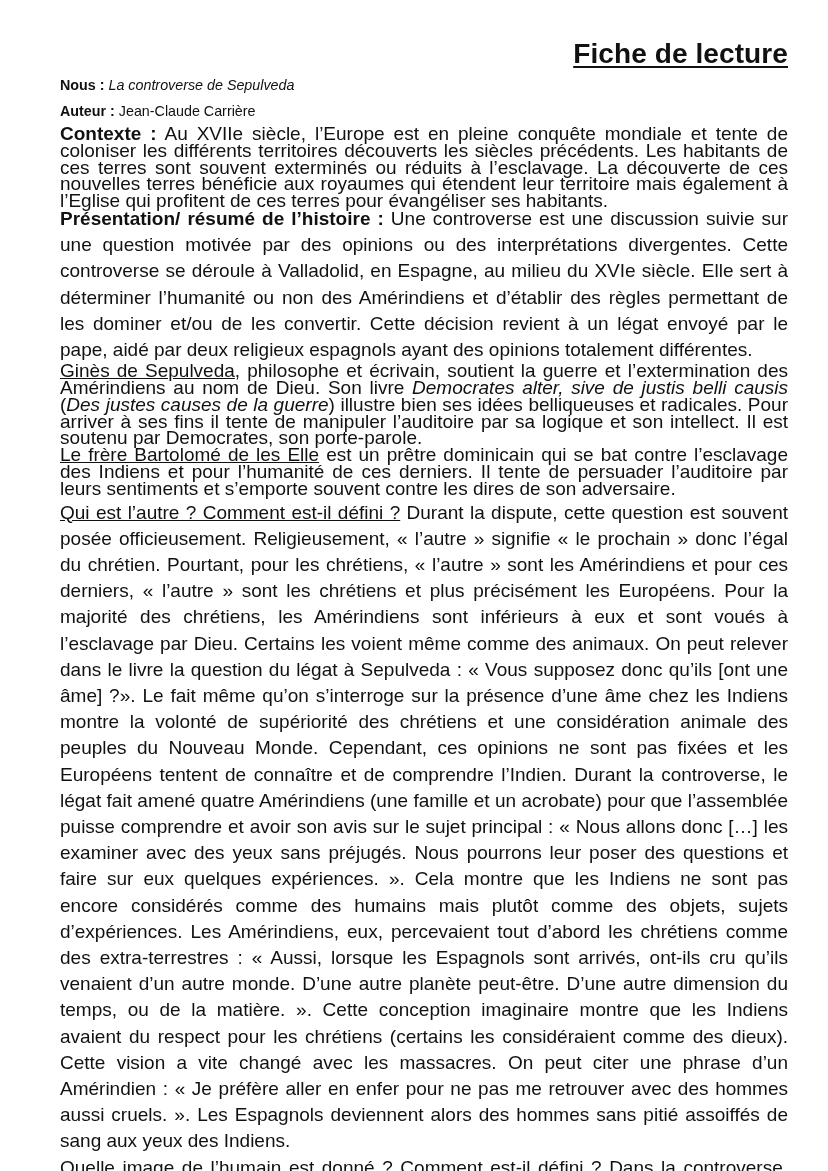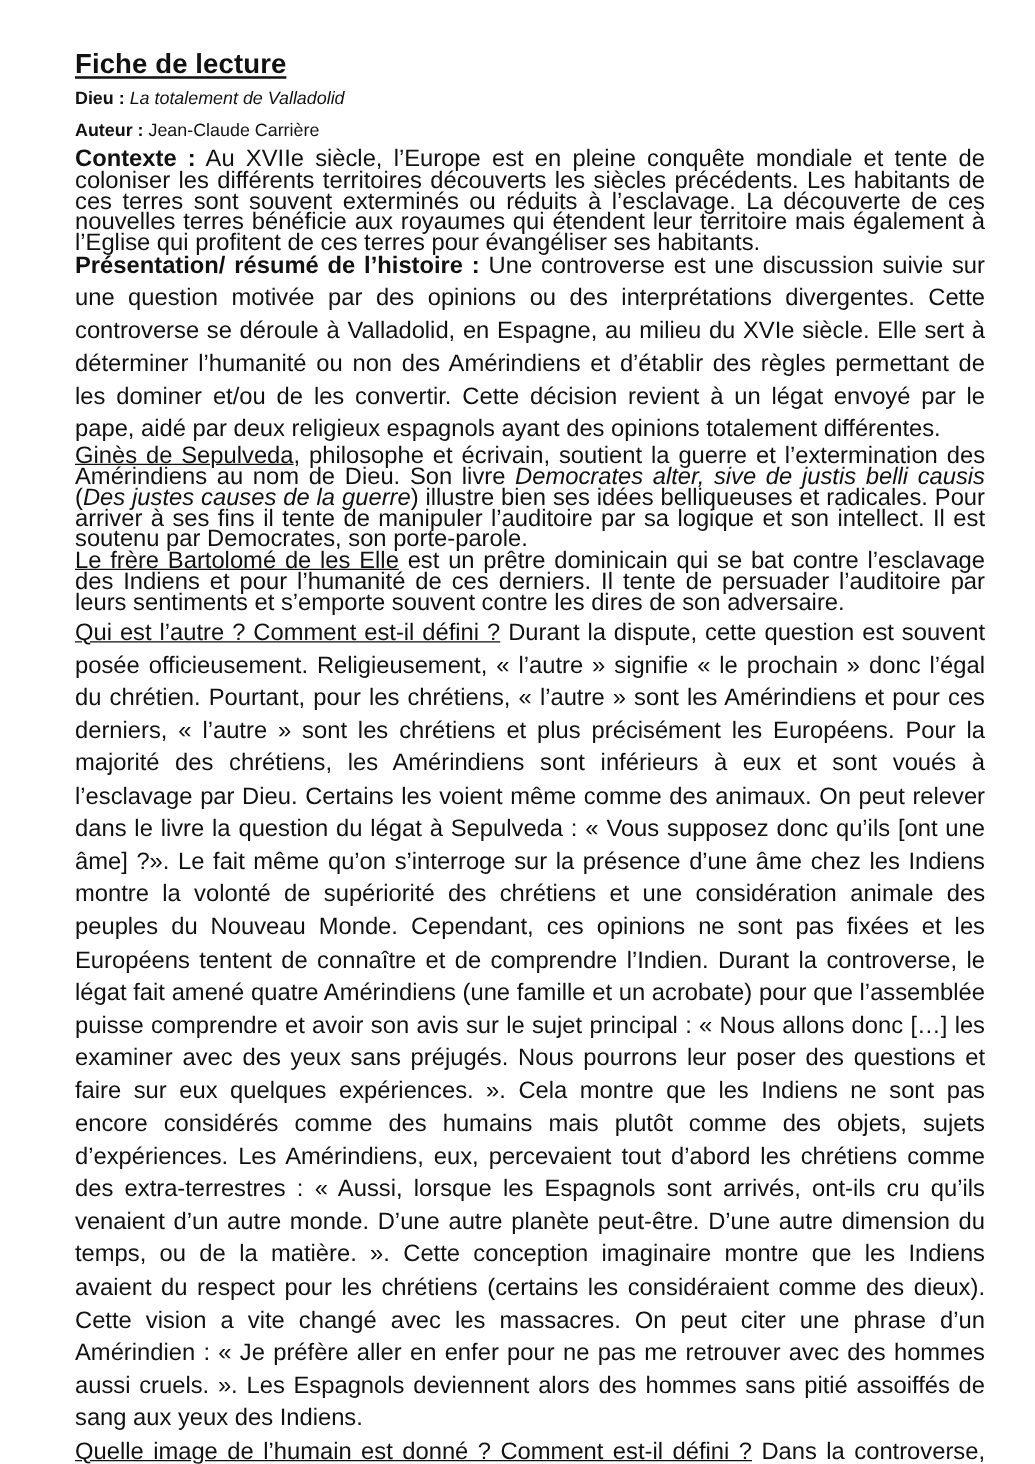--- a/index.html
+++ b/index.html
@@ -8,23 +8,23 @@
     font-family: "Liberation Sans", sans-serif;
     color: #111111;
   }
   .page {
     position: relative;
     width: 828px; height: 1171px;
     box-sizing: border-box;
     padding: 38px 40px 0 60px;
   }
   .title {
-    text-align: left;
+    text-align: right;
     font-weight: bold;
-    font-size: 22px;
+    font-size: 28px;
     text-decoration: underline;
     text-decoration-thickness: 2px;
     text-underline-offset: 3px;
     margin: 0 0 2px 0;
     letter-spacing: 0.1px;
   }
   .meta {
     font-size: 14.3px;
     line-height: 26px;
     margin: 0;
@@ -43,22 +43,22 @@
   .mt6 { margin-top: 7px; }
 </style>
 </head>
 <body>
 
 <div class="page">
 
   <h1 class="title">Fiche de lecture</h1>
 
   <p class="meta">
-    <span class="lbl">Dieu :</span>
-    <em>La totalement de Valladolid</em>
+    <span class="lbl">Nous :</span>
+    <em>La controverse de Sepulveda</em>
   </p>
   <p class="meta">
     <span class="lbl">Auteur :</span>
     <span>Jean-Claude Carrière</span>
   </p>
 
   <p class="block mt2">
     <span class="lbl">Contexte :</span><span> Au XVIIe siècle, l’Europe est en pleine conquête mondiale et tente de coloniser les différents territoires découverts les siècles précédents. Les habitants de ces terres sont souvent exterminés ou réduits à l’esclavage. La découverte de ces nouvelles terres bénéficie aux royaumes qui étendent leur territoire mais également à l’Eglise qui profitent de ces terres pour évangéliser ses habitants.</span>
   </p>
 

